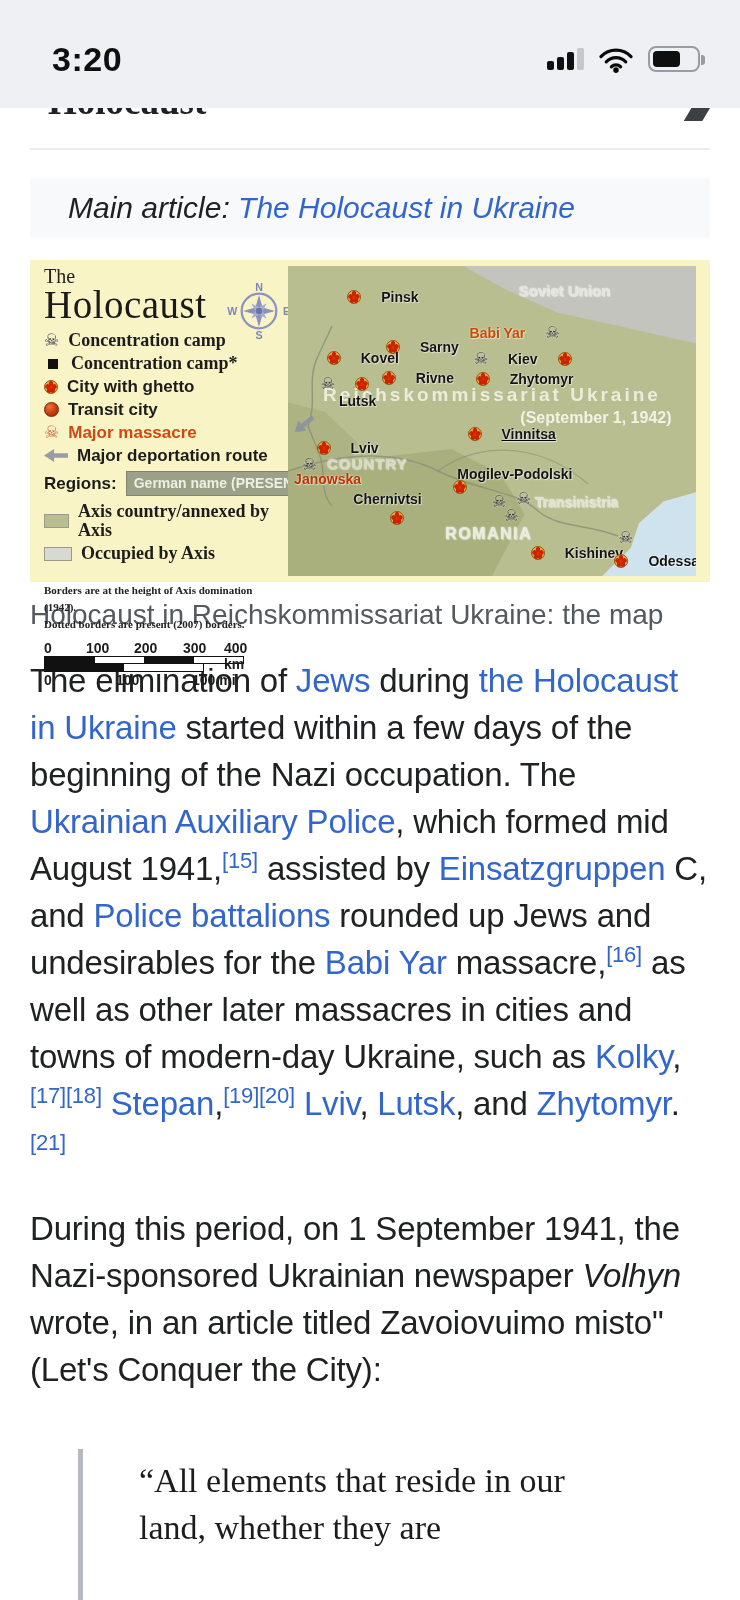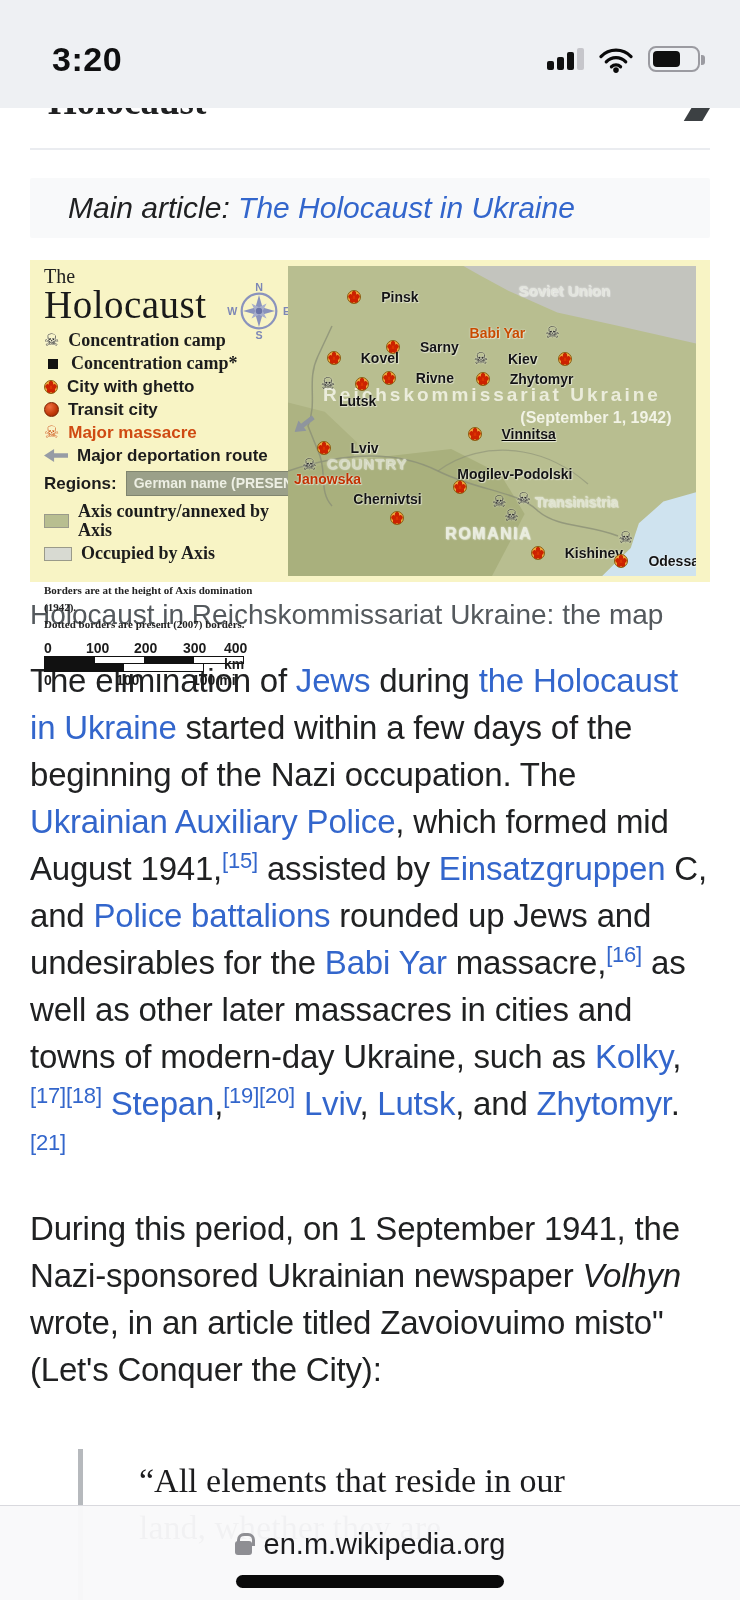--- a/index.html
+++ b/index.html
@@ -340,21 +340,14 @@
       <p><span>The elimination of </span><a href="#">Jews</a><span> during </span><a href="#">the Holocaust in Ukraine</a><span> started within a few days of the beginning of the Nazi occupation. The </span><a href="#">Ukrainian Auxiliary Police</a><span>, which formed mid August 1941,</span><sup class="ref">[15]</sup><span> assisted by </span><a href="#">Einsatzgruppen</a><span> C, and </span><a href="#">Police battalions</a><span> rounded up Jews and undesirables for the </span><a href="#">Babi Yar</a><span> massacre,</span><sup class="ref">[16]</sup><span> as well as other later massacres in cities and towns of modern-day Ukraine, such as </span><a href="#">Kolky</a><span>,</span><sup class="ref">[17]</sup><sup class="ref">[18]</sup><span> </span><a href="#">Stepan</a><span>,</span><sup class="ref">[19]</sup><sup class="ref">[20]</sup><span> </span><a href="#">Lviv</a><span>, </span><a href="#">Lutsk</a><span>, and </span><a href="#">Zhytomyr</a><span>.</span><sup class="ref">[21]</sup></p>
       <p><span>During this period, on 1 September 1941, the Nazi-sponsored Ukrainian newspaper </span><span style="font-style: italic;">Volhyn</span><span> wrote, in an article titled Zavoiovuimo misto" (Let's Conquer the City):</span></p>
     </div>
 
     <blockquote>
       <span class="quote-text">“All elements that reside in our land, whether they are</span>
     </blockquote>
 
   </div>
 
-  <div class="bottom-bar">
-    <div class="url-row">
-      <span class="lock-icon"></span>
-      <span class="url-text">en.m.wikipedia.org</span>
-    </div>
-    <div class="home-indicator"></div>
-  </div>
 
 </div>
 
 </body></html>

